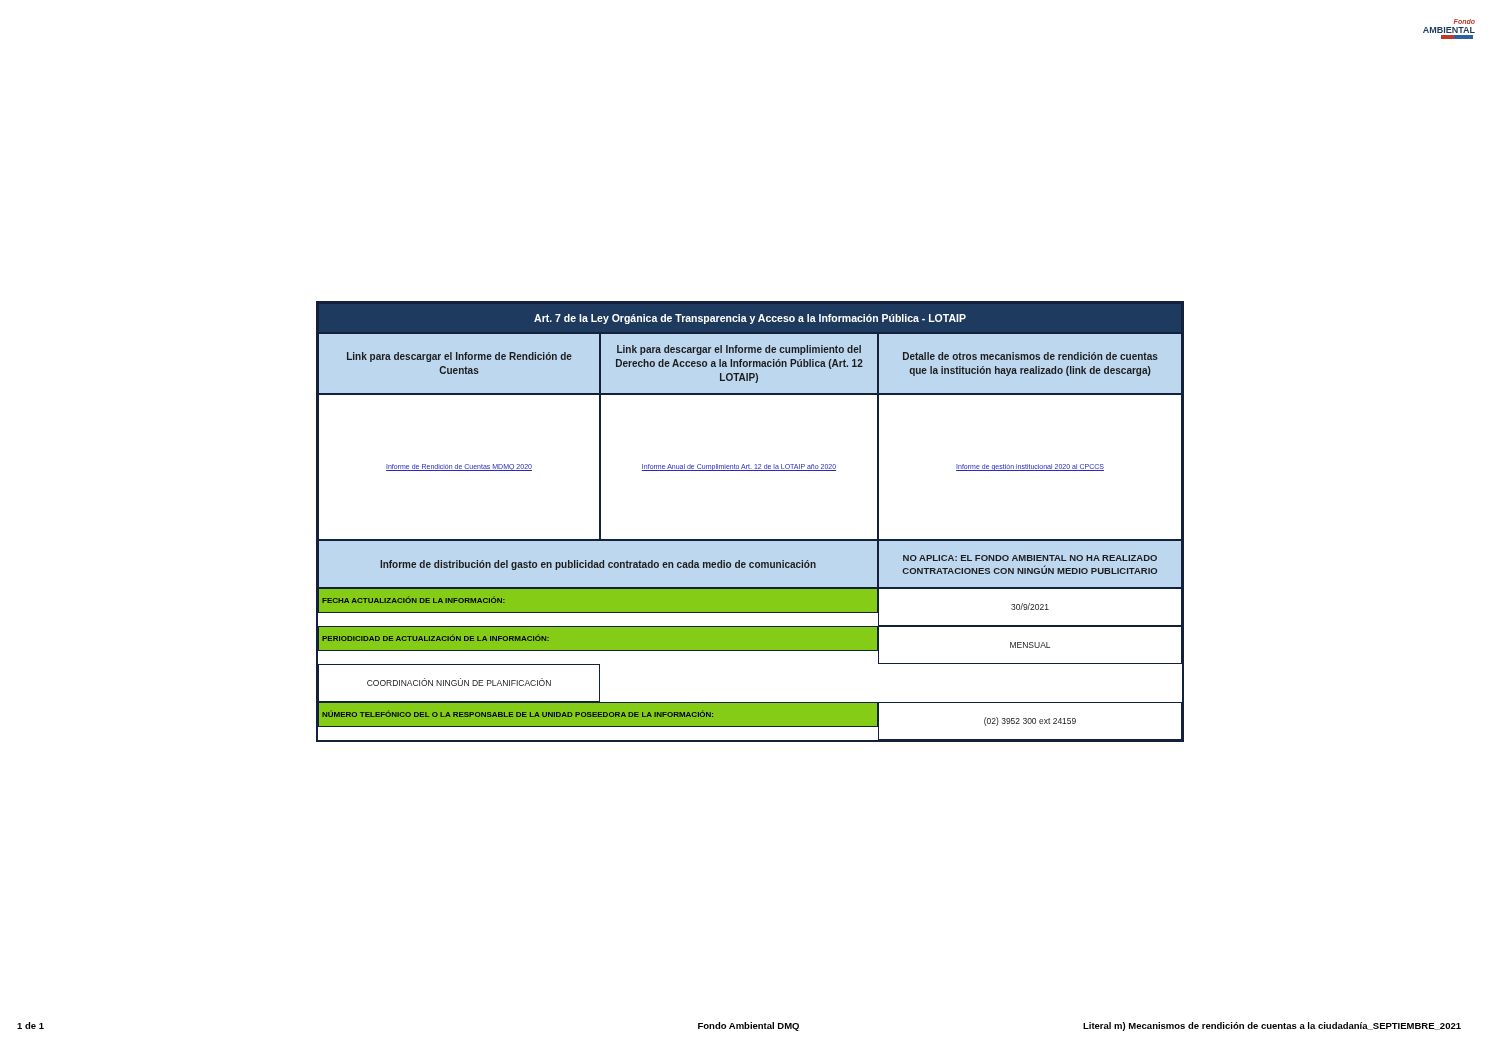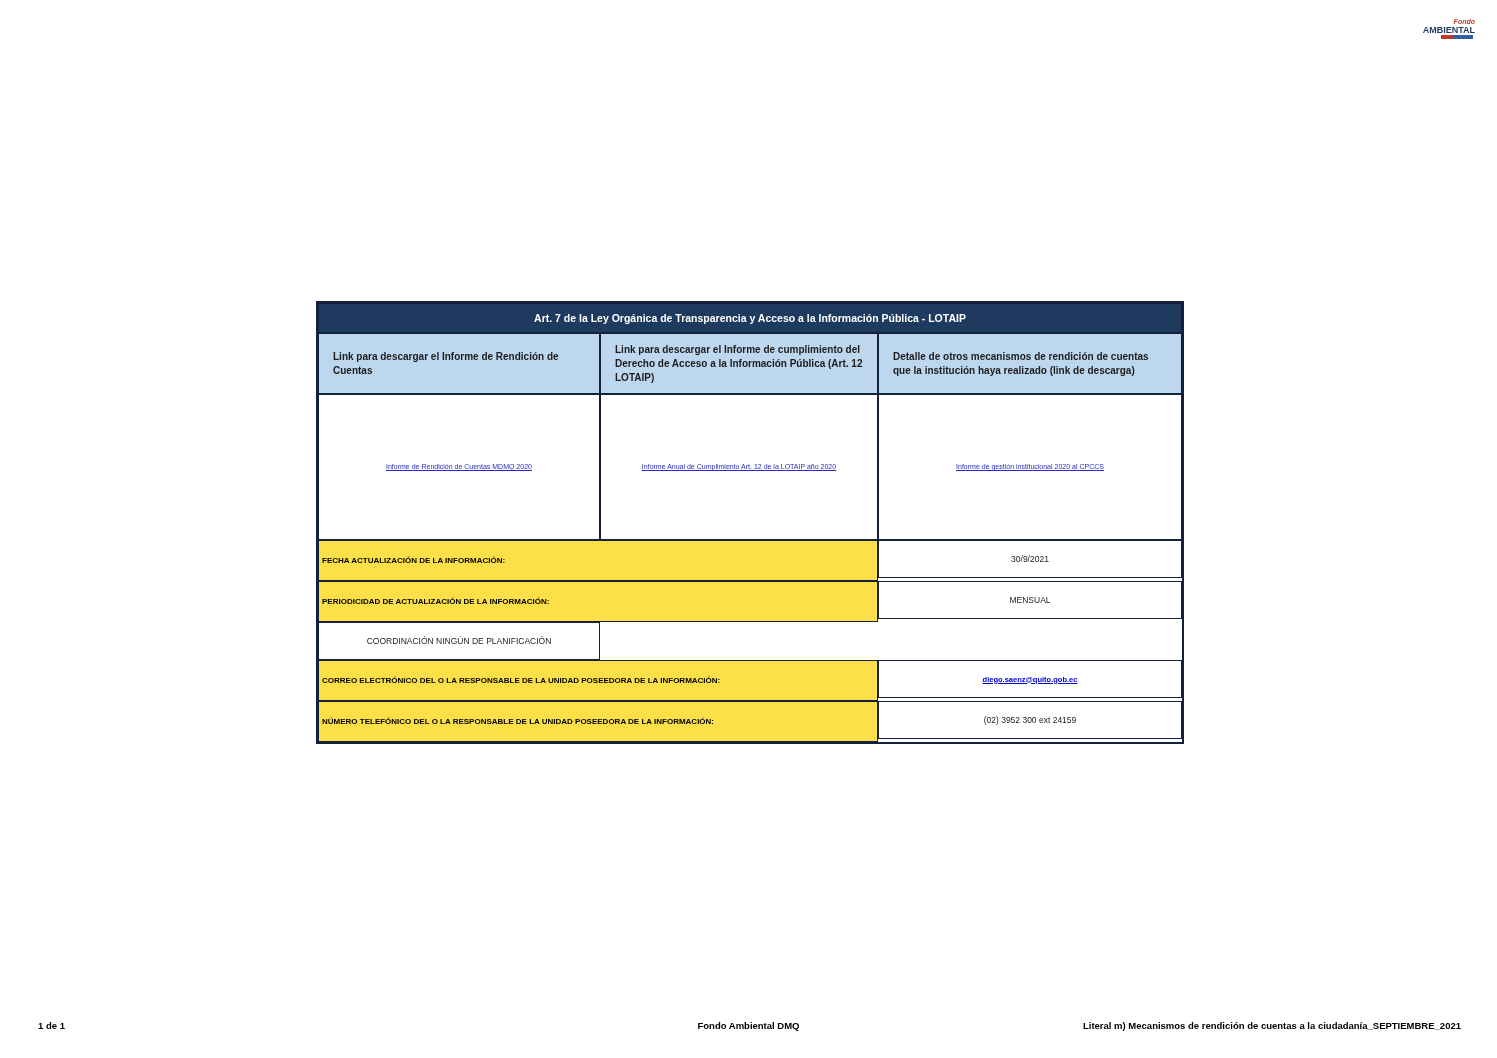--- a/index.html
+++ b/index.html
@@ -15,46 +15,46 @@
   .logo-bar { margin-left: 22px; width: 32px; height: 4px; display: flex; }
   .logo-bar .red  { background: #c0392b; width: 40%; height: 100%; }
   .logo-bar .blue { background: #2e5fa3; width: 60%; height: 100%; }
 
   
   .sheet { position: absolute; left: 316px; top: 301px; width: 868px;
     border: 2px solid #14213d; }
   .row { display: grid; grid-template-columns: 282px 278px 304px; }
 
   .cell { border: 1px solid #14213d; display: flex; align-items: center;
-    justify-content: center; text-align: left; }
+    justify-content: center; text-align: center; }
   .span2 { grid-column: span 2; }
   .span3 { grid-column: span 3; }
 
   .navy { background: #1F3A5F; color: #ffffff; font-weight: bold; font-size: 10.5px;
     height: 30px; }
   .colhead { background: #BDD7EE; color: #1c1c1c; font-weight: bold; font-size: 10px;
     height: 61px; padding: 2px 14px; line-height: 14px; }
   .linkcell { background: #ffffff; height: 146px; padding: 4px 40px; }
   .linkcell a, .doc-link { color: #2929c9; font-size: 7px; text-decoration: underline;
     line-height: 10px; cursor: pointer; }
   .pub-label { background: #BDD7EE; color: #1c1c1c; font-weight: bold; font-size: 10px;
     height: 48px; padding: 2px 30px; }
   .pub-value { background: #BDD7EE; color: #1c1c1c; font-weight: bold; font-size: 9.5px;
     height: 48px; padding: 2px 12px; line-height: 13px; }
 
-  .meta-label { background: #fde047; color: #000000; font-weight: bold; font-size: 8px;
-    height: 41px; justify-content: flex-start; text-align: left; padding-left: 3px; }
+  .meta-label { background: #84cc16; color: #000000; font-weight: bold; font-size: 8px;
+    height: 25px; justify-content: flex-start; text-align: left; padding-left: 3px; }
   .meta-value { background: #ffffff; color: #1c1c1c; font-size: 8.5px; height: 38px; }
   .meta-value .email { color: #0000cc; font-weight: bold; font-size: 7.5px;
     text-decoration: underline; cursor: pointer; }
 
   
   .footer { position: absolute; left: 0; top: 1020px; width: 100%; height: 16px;
     font-size: 9.5px; font-weight: bold; color: #000000; }
-  .footer .left   { position: absolute; left: 38px; }
+  .footer .left   { position: absolute; left: 17px; }
   .footer .center { position: absolute; left: 50%; transform: translateX(-50%); }
   .footer .right  { position: absolute; right: 36px; }
 </style>
 </head>
 <body>
 
 <div class="logo">
   <span class="logo-fondo">Fondo</span>
   <span class="logo-ambiental">AMBIENTAL</span>
   <div class="logo-bar">
@@ -81,42 +81,40 @@
       <a class="doc-link">Informe de Rendición de Cuentas MDMQ 2020</a>
     </div>
     <div class="cell linkcell">
       <a class="doc-link">Informe Anual de Cumplimiento Art. 12 de la LOTAIP año 2020</a>
     </div>
     <div class="cell linkcell">
       <a class="doc-link">Informe de gestión institucional 2020 al CPCCS</a>
     </div>
   </div>
 
+  <div class="row">
+    <div class="cell pub-label span2">Informe de distribución del gasto en publicidad contratado en cada medio de comunicación</div>
+    <div class="cell pub-value">NO APLICA: EL FONDO AMBIENTAL NO HA REALIZADO CONTRATACIONES CON NINGÚN MEDIO PUBLICITARIO</div>
+  </div>
 
   <div class="row">
     <div class="cell meta-label span2">FECHA ACTUALIZACIÓN DE LA INFORMACIÓN:</div>
     <div class="cell meta-value">30/9/2021</div>
   </div>
 
   <div class="row">
     <div class="cell meta-label span2">PERIODICIDAD DE ACTUALIZACIÓN DE LA INFORMACIÓN:</div>
     <div class="cell meta-value">MENSUAL</div>
   </div>
 
   <div class="row">
     <div class="cell meta-value">COORDINACIÓN NINGÚN DE PLANIFICACIÓN</div>
   </div>
 
 
-  <div class="row">
-    <div class="cell meta-label span2">CORREO ELECTRÓNICO DEL O LA RESPONSABLE DE LA UNIDAD POSEEDORA DE LA INFORMACIÓN:</div>
-    <div class="cell meta-value">
-      <a class="email">diego.saenz@quito.gob.ec</a>
-    </div>
-  </div>
 
   <div class="row">
     <div class="cell meta-label span2">NÚMERO TELEFÓNICO DEL O LA RESPONSABLE DE LA UNIDAD POSEEDORA DE LA INFORMACIÓN:</div>
     <div class="cell meta-value">(02) 3952 300 ext 24159</div>
   </div>
 
 </div>
 
 <div class="footer">
   <span class="left">1 de 1</span>

